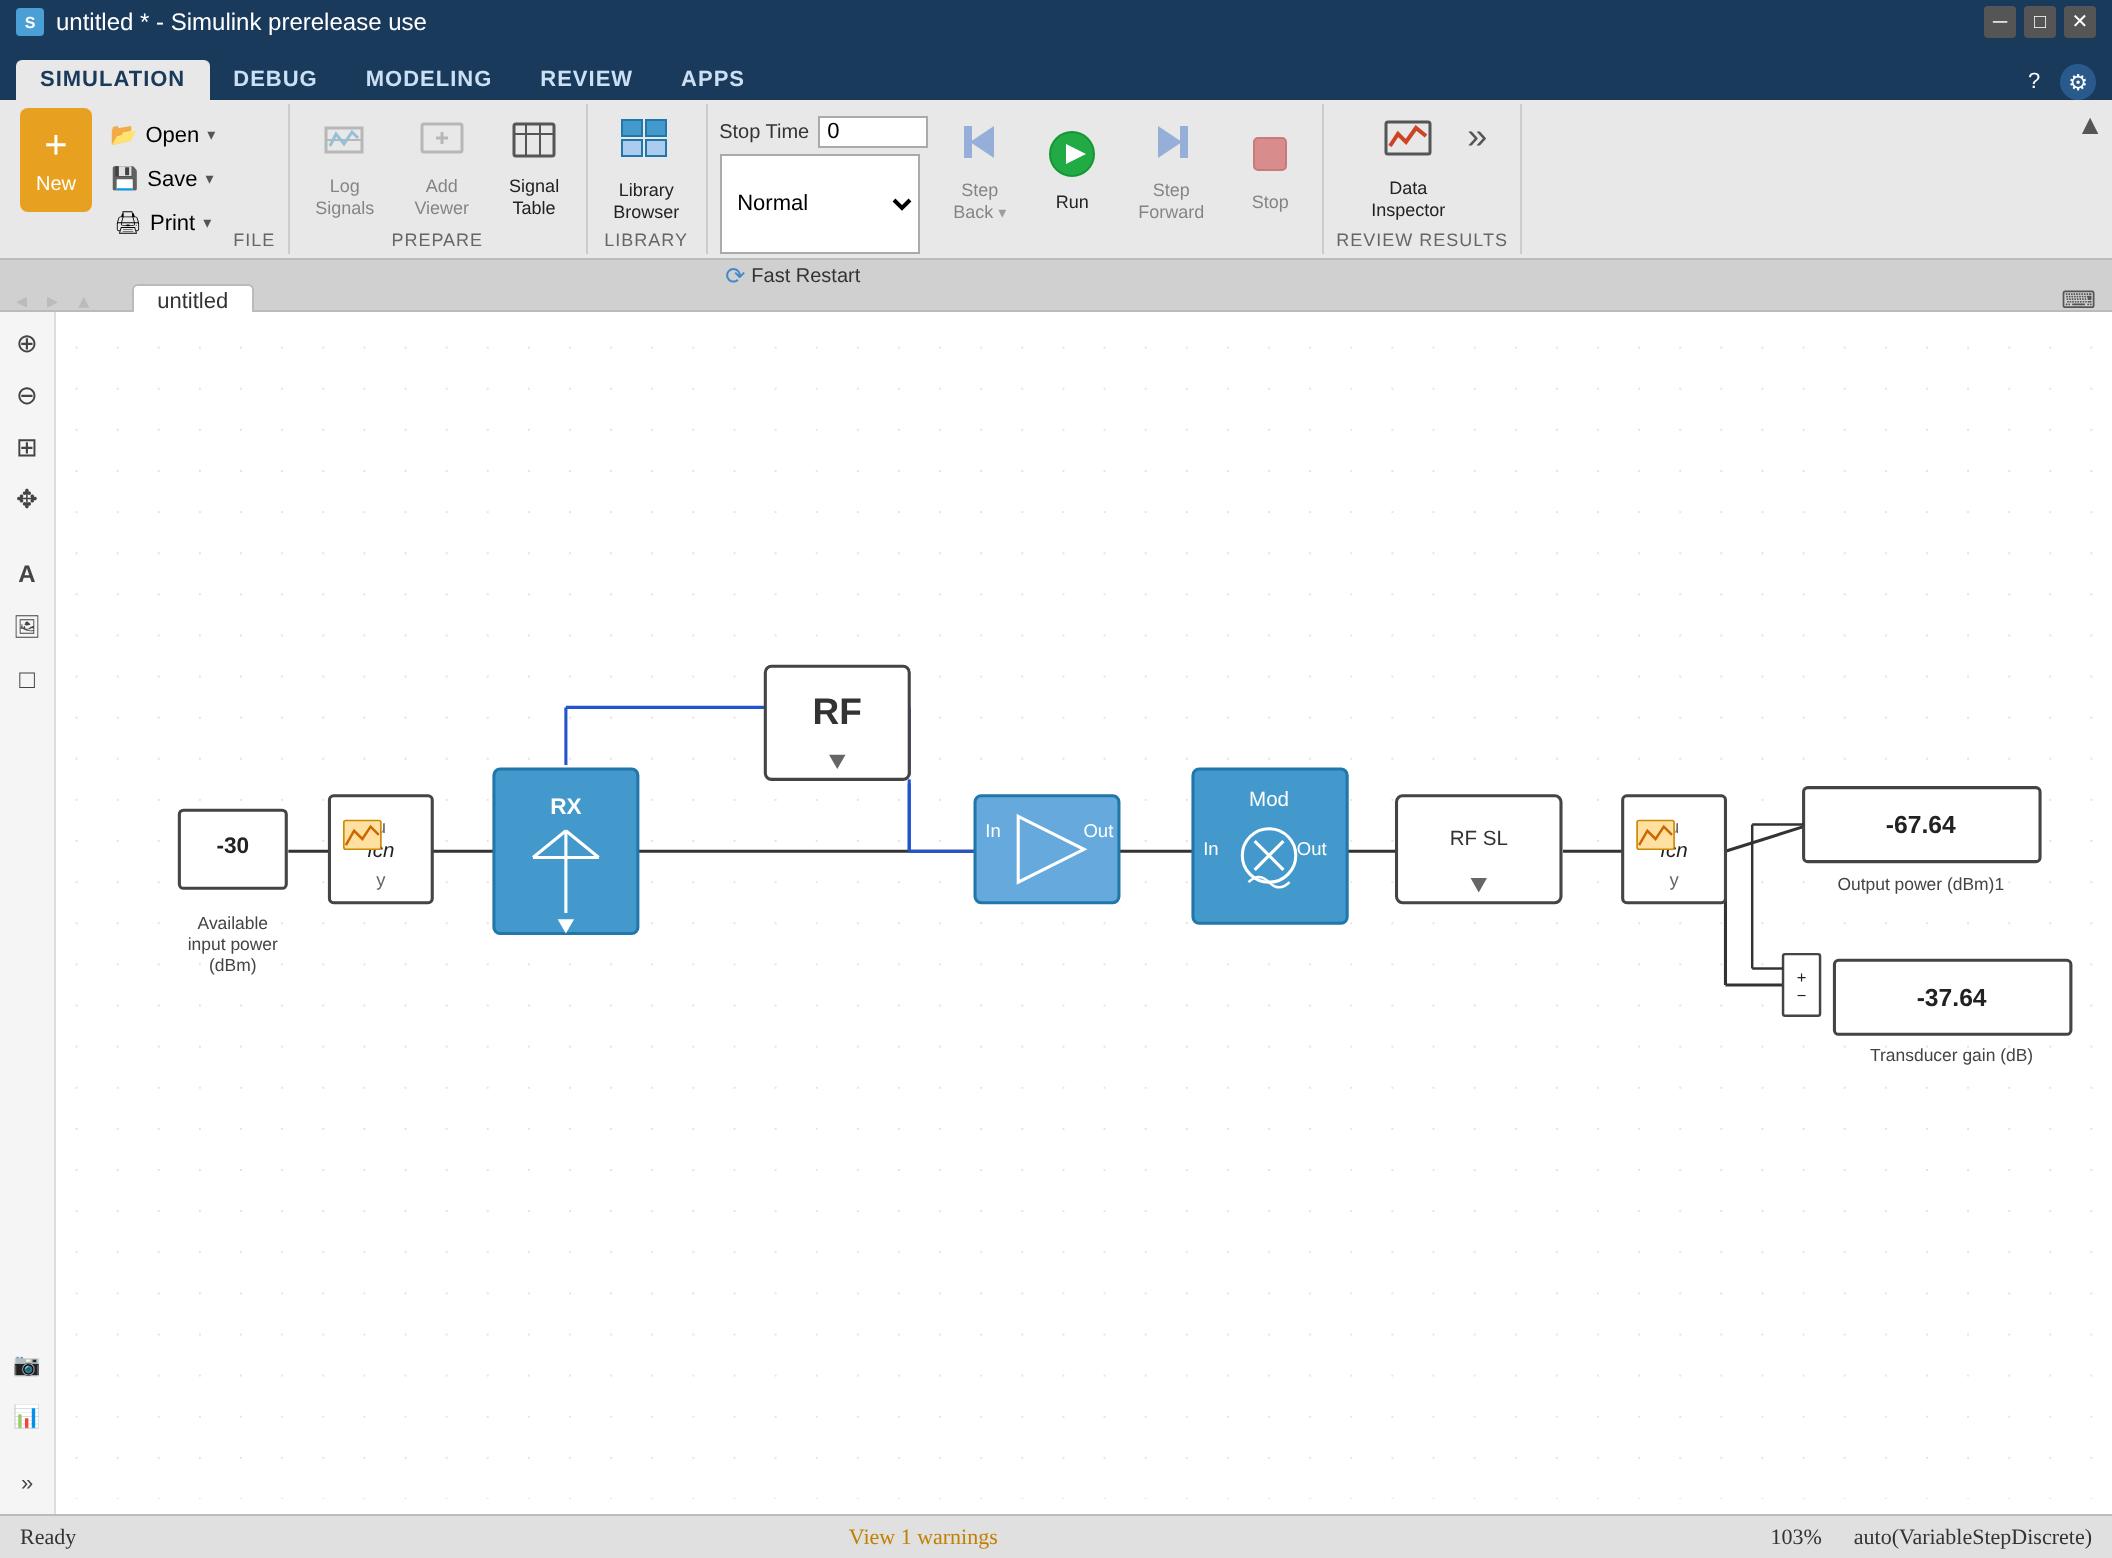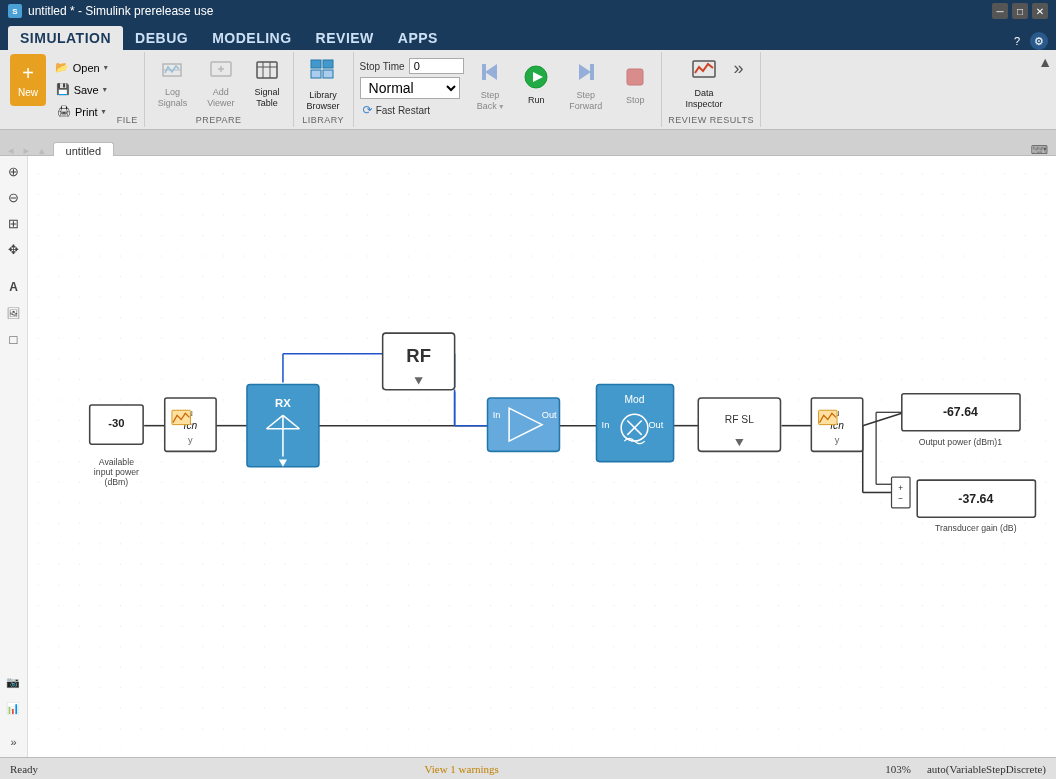--- a/index.html
+++ b/index.html
@@ -26,21 +26,21 @@
       background: #1a3a5c;
       display: flex;
       align-items: flex-end;
       padding: 0 8px;
       height: 28px;
     }
     .ribbon-tab {
       padding: 4px 12px;
       color: #cce0f5;
       cursor: pointer;
-      font-size: 14px;
+      font-size: 11px;
       font-weight: 600;
       border-radius: 3px 3px 0 0;
       letter-spacing: 0.5px;
     }
     .ribbon-tab.active {
       background: #e8e8e8;
       color: #1a3a5c;
     }
 
     
@@ -132,23 +132,23 @@
     .stop-time-label { font-size: 10px; color: #333; white-space: nowrap; }
     .stop-time-input {
       border: 1px solid #aaa;
       padding: 1px 4px;
       width: 55px;
       font-size: 11px;
       background: white;
     }
     .mode-select {
       border: 1px solid #aaa;
-      padding: 1px 4px;
+      padding: 17px 4px;
       width: 100px;
-      font-size: 14px;
+      font-size: 11px;
       background: white;
       cursor: pointer;
     }
     .fast-restart-btn {
       display: flex;
       align-items: center;
       gap: 3px;
       cursor: pointer;
       font-size: 10px;
       color: #333;
@@ -156,21 +156,21 @@
       border-radius: 2px;
     }
     .fast-restart-icon { font-size: 12px; color: #4488cc; }
 
     
     .doc-tabs {
       background: #d0d0d0;
       display: flex;
       align-items: center;
       padding: 15px 4px 0;
-      gap: 0;
+      gap: 13px;
       height: 26px;
       border-bottom: 1px solid #bbb;
     }
     .nav-arrows { display: flex; gap: 2px; margin-right: 4px; }
     .nav-btn { background: none; border: 1px solid transparent; cursor: pointer; padding: 1px 3px; border-radius: 2px; font-size: 11px; color: #555; }
     .nav-btn.disabled { color: #bbb; cursor: default; }
     .doc-tab {
       background: #e8e8e8;
       border: 1px solid #bbb;
       border-bottom: none;

